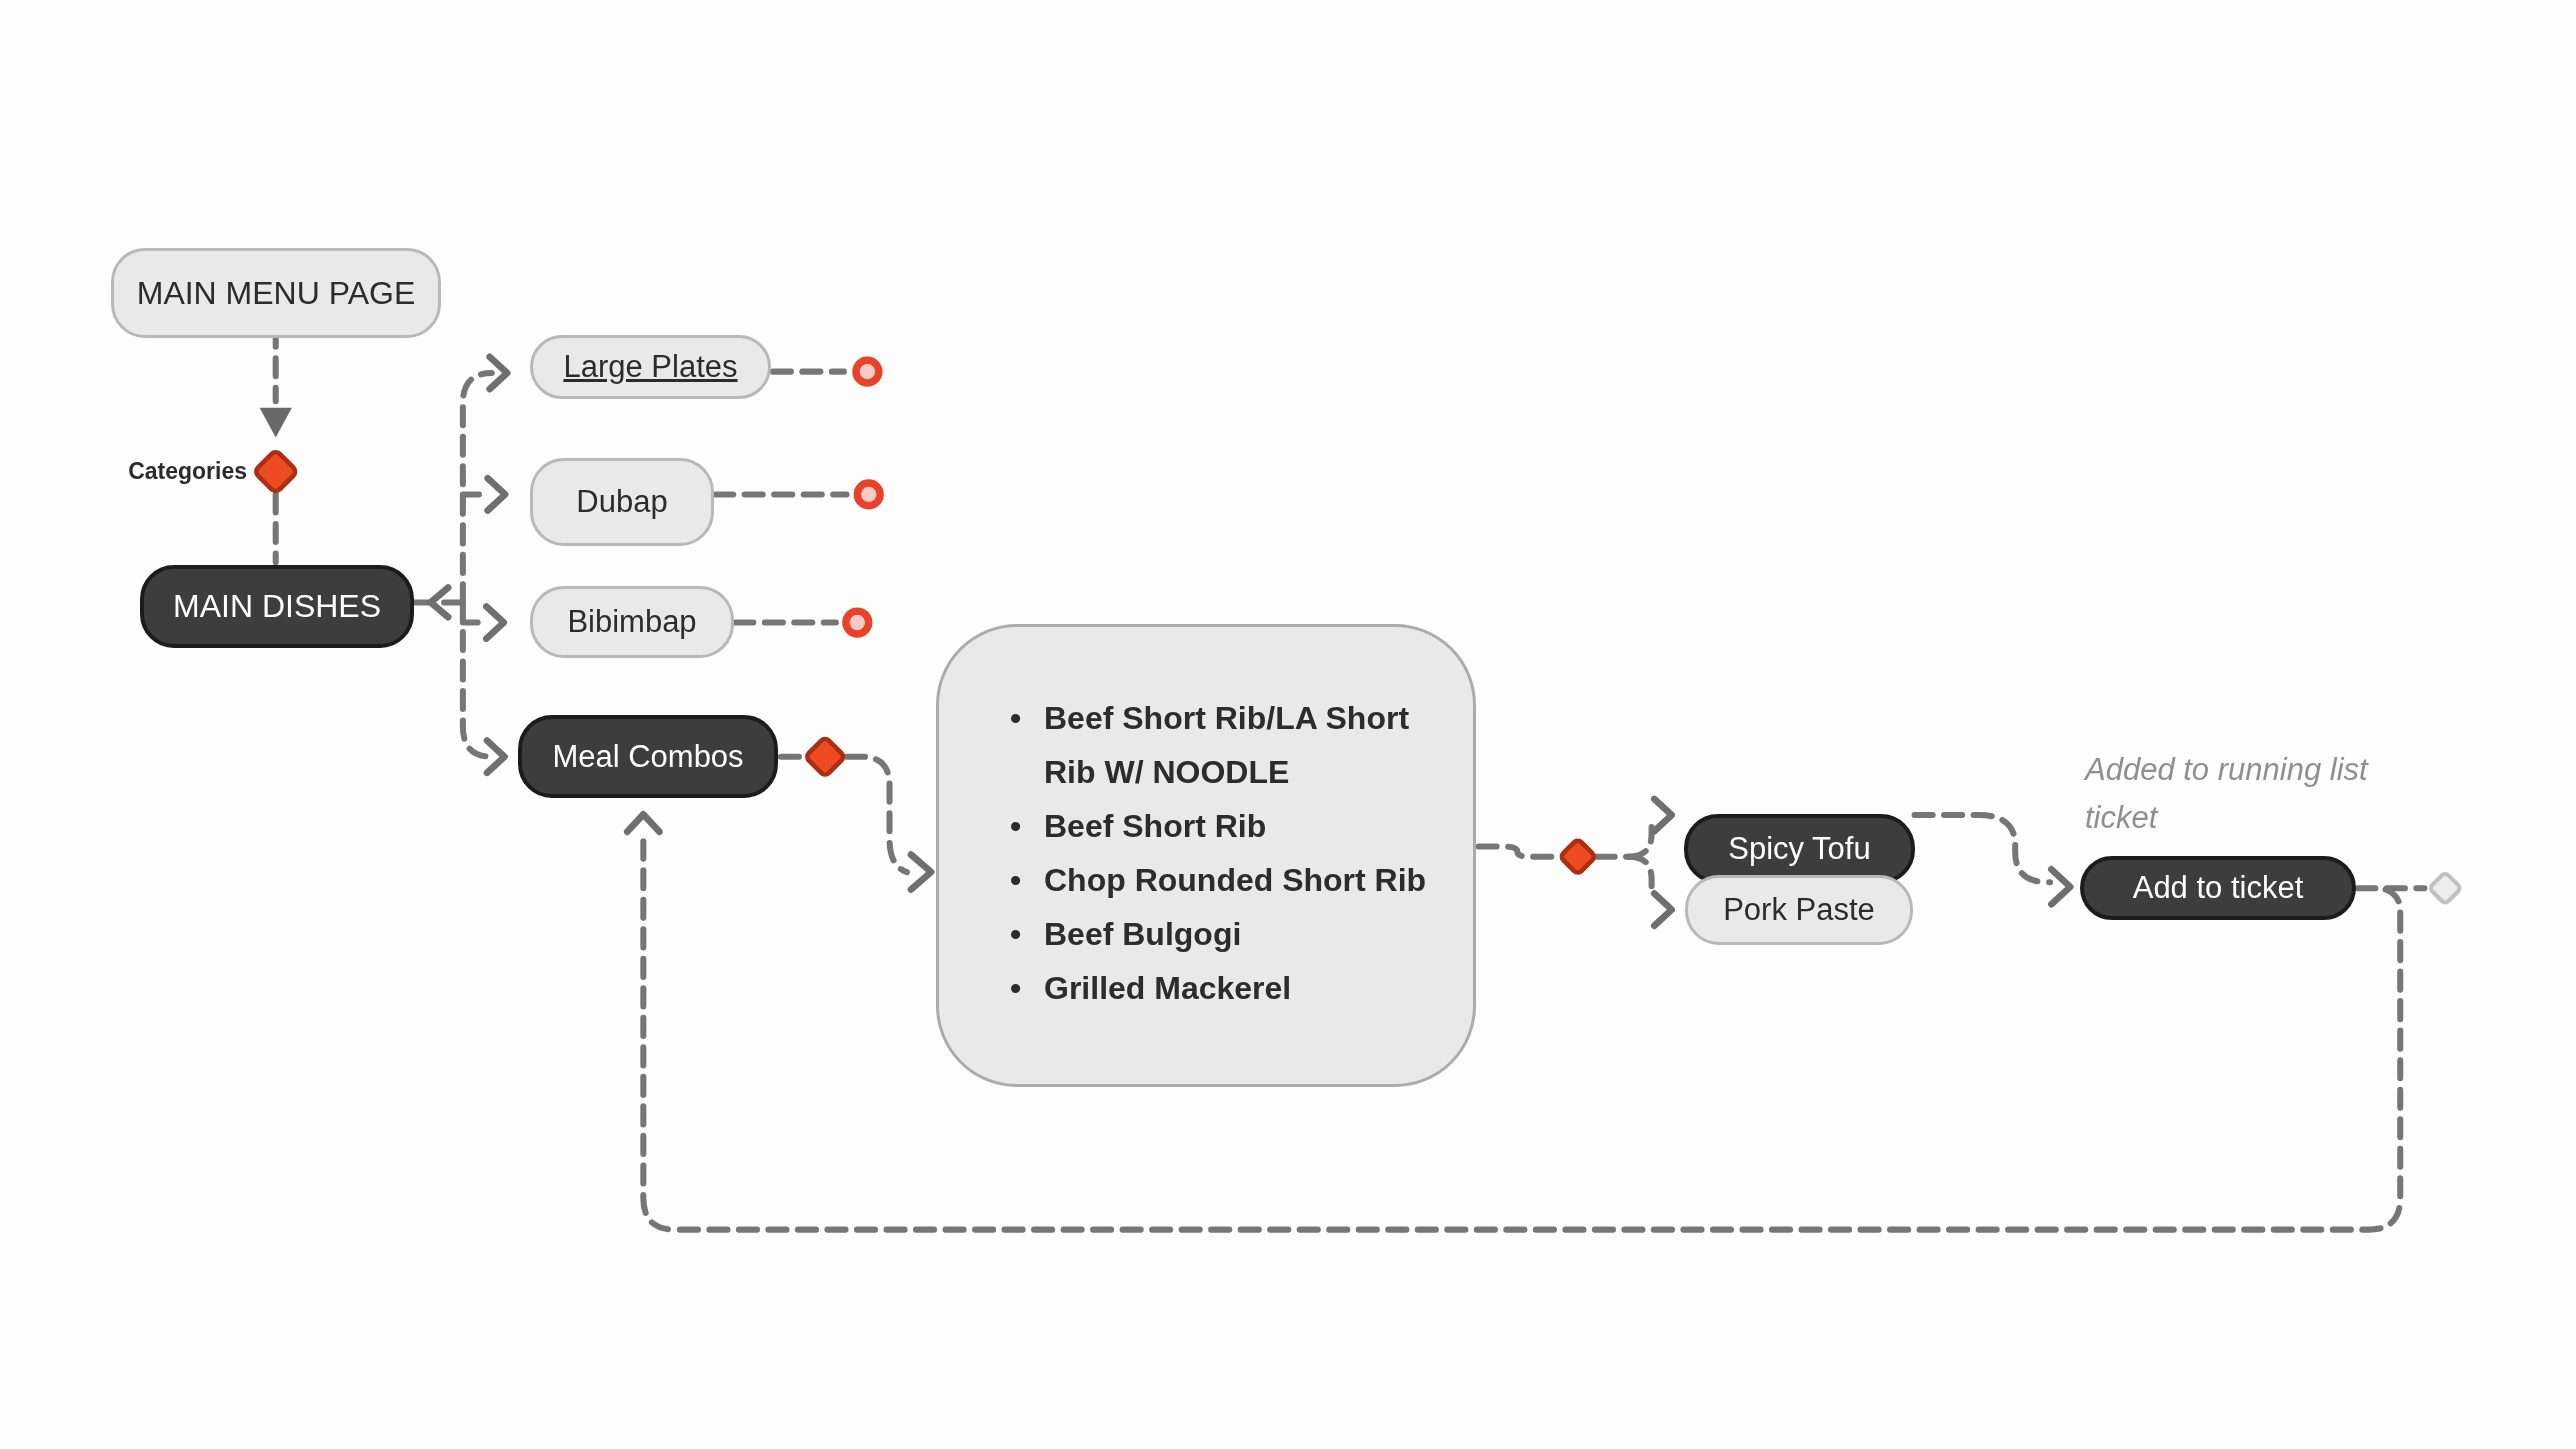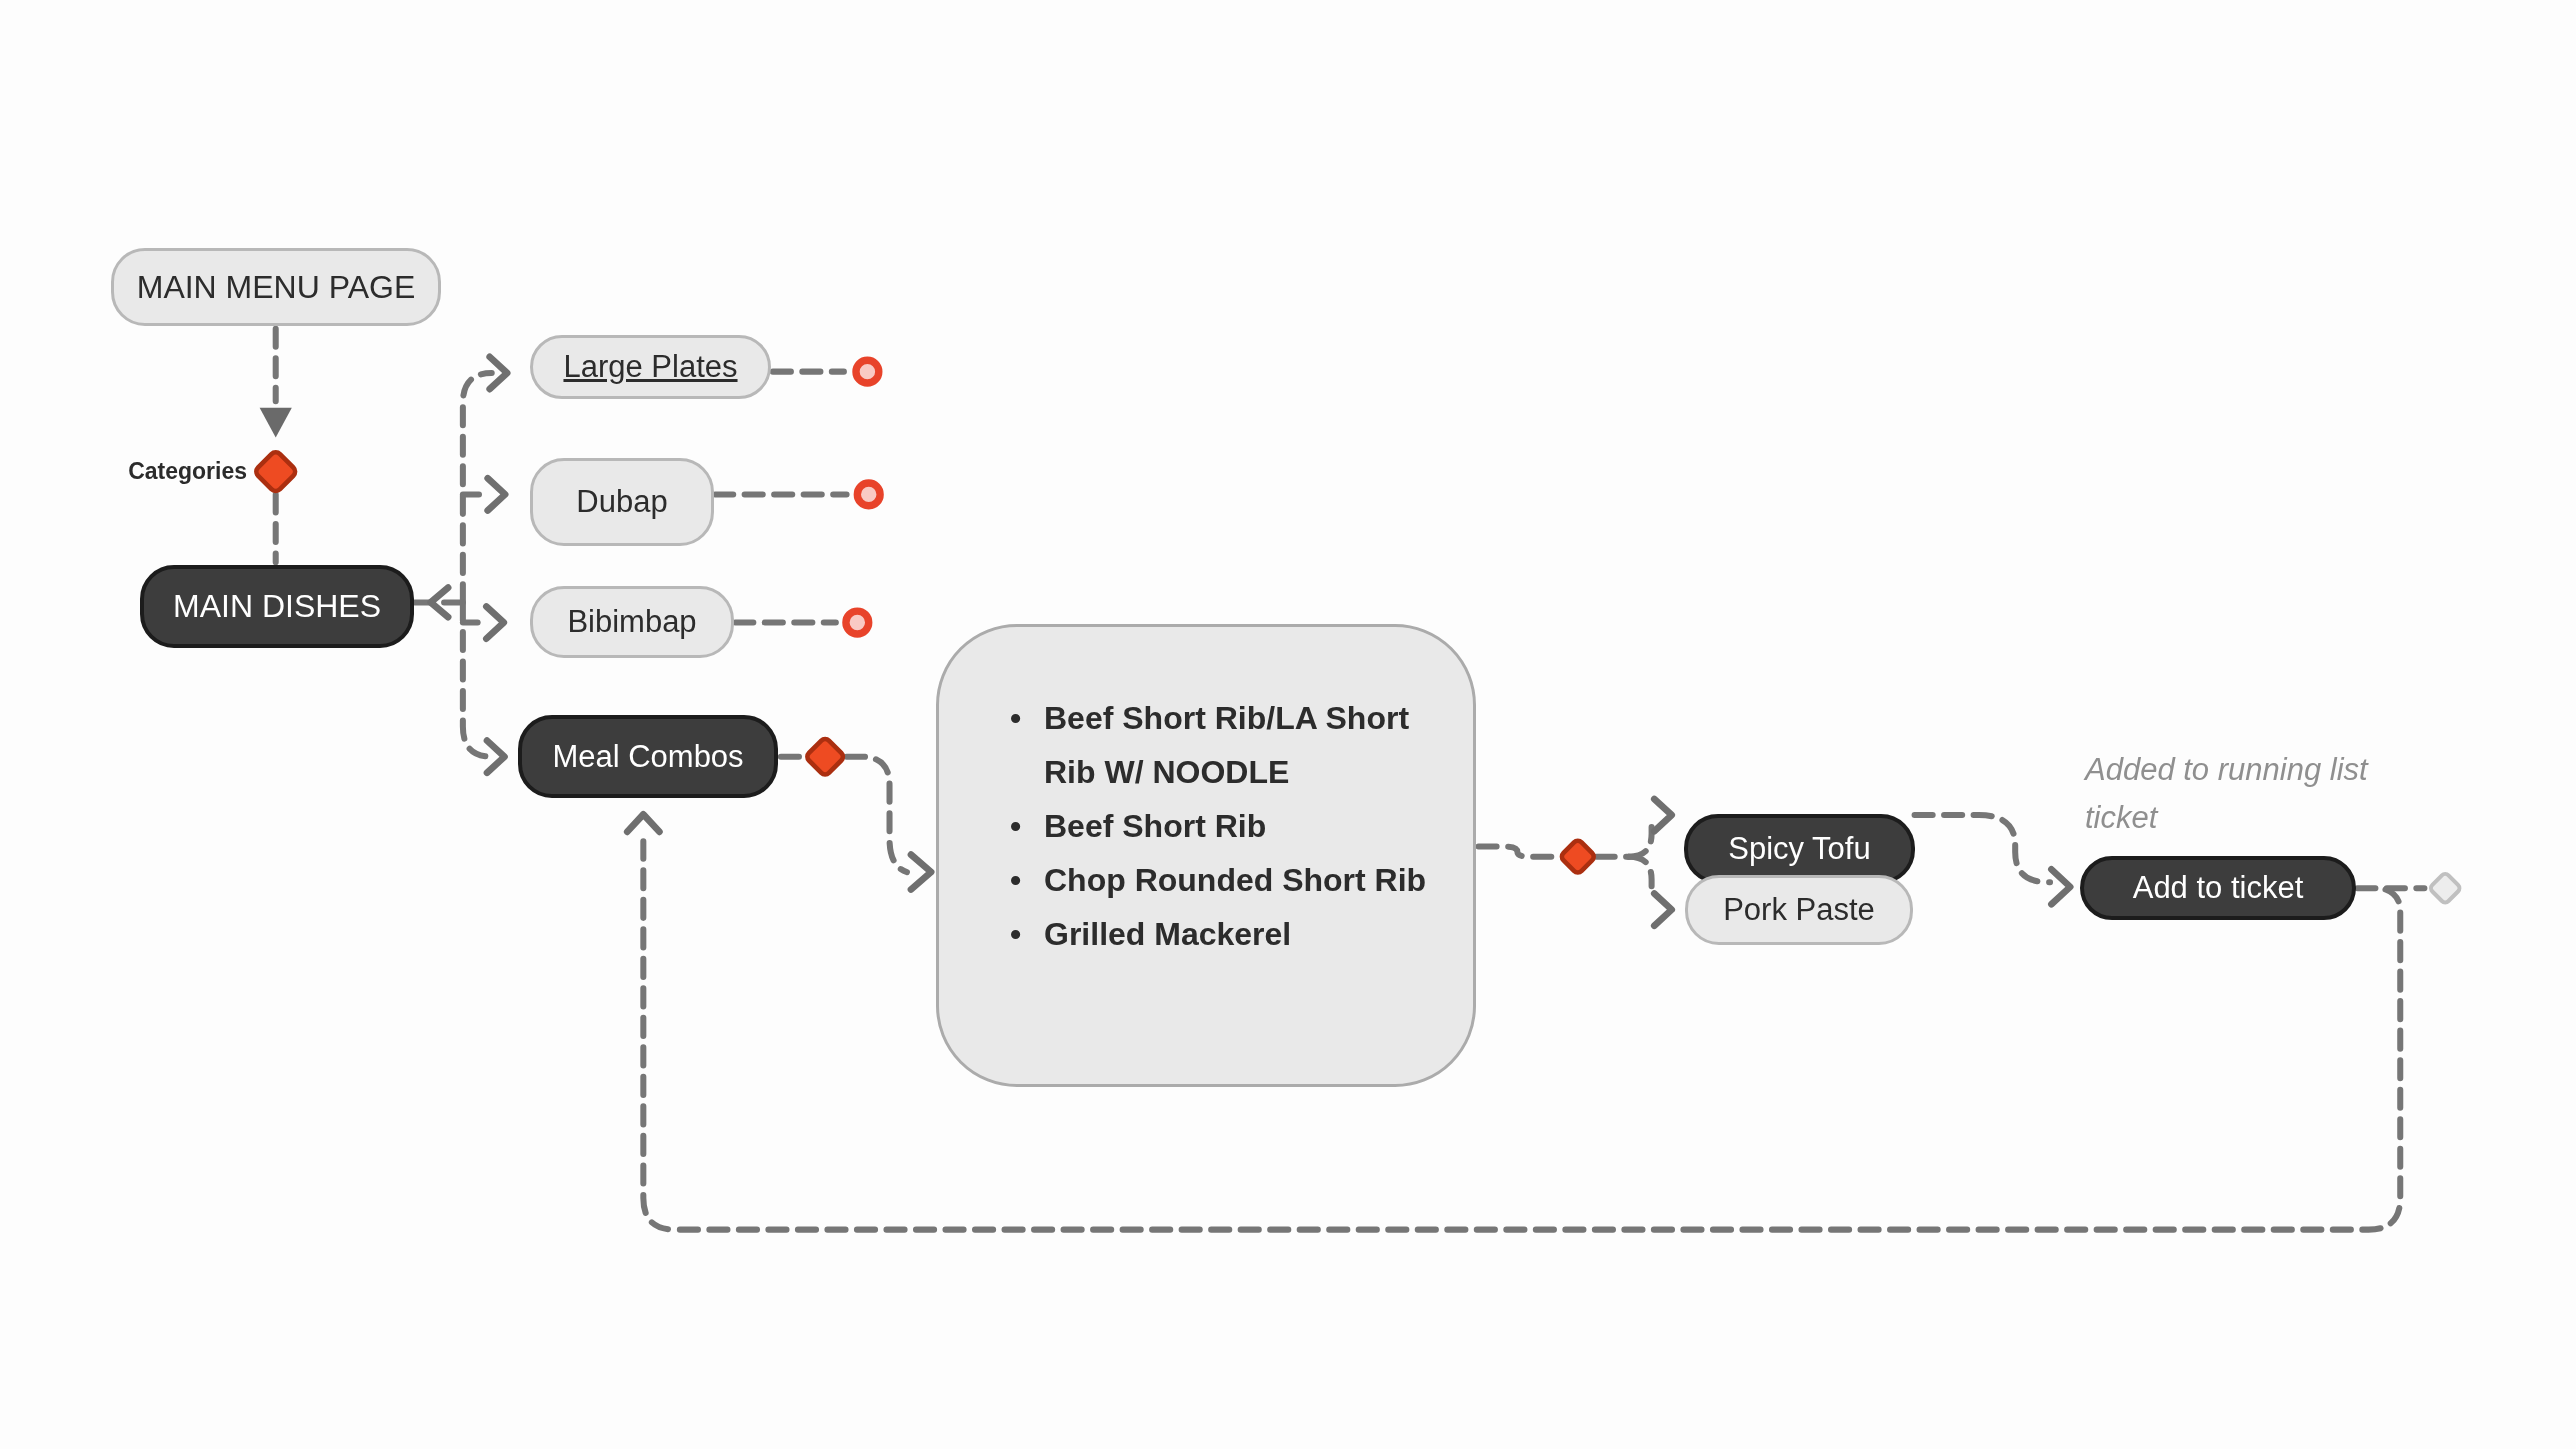--- a/index.html
+++ b/index.html
@@ -95,21 +95,21 @@
   </g>
   <g transform="translate(3645,1324) rotate(45)">
     <rect x="-17" y="-17" width="34" height="34" rx="7" fill="#ededed" stroke="#c0c0c0" stroke-width="6"></rect>
   </g>
 
   <circle cx="1293" cy="554" r="17" fill="#f9cac4" stroke="#e8432a" stroke-width="11"></circle>
   <circle cx="1295" cy="737" r="17" fill="#f9cac4" stroke="#e8432a" stroke-width="11"></circle>
   <circle cx="1278" cy="928" r="17" fill="#f9cac4" stroke="#e8432a" stroke-width="11"></circle>
 </svg>
 
-<div class="node light f48" style="left:111px;top:248px;width:330px;height:78px;">
+<div class="node light f48" style="left:111px;top:248px;width:330px;height:90px;">
   <span>MAIN MENU PAGE</span>
 </div>
 
 <div class="label categories">Categories</div>
 
 <div class="node dark f48" style="left:140px;top:565px;width:274px;height:83px;">
   <span>MAIN DISHES</span>
 </div>
 
 <div class="node light f46" style="left:530px;top:335px;width:241px;height:64px;text-decoration:underline;">
@@ -126,20 +126,21 @@
 
 <div class="node dark f46" style="left:518px;top:715px;width:260px;height:83px;">
   <span>Meal Combos</span>
 </div>
 
 <div class="combo-box">
   <ul>
     <li>Beef Short Rib/LA Short Rib W/ NOODLE</li>
     <li>Beef Short Rib</li>
     <li>Chop Rounded Short Rib</li>
+    <li>Beef Bulgogi</li>
     <li>Grilled Mackerel</li>
   </ul>
 </div>
 
 <div class="node dark f46" style="left:1684px;top:779px;width:231px;height:70px;margin-top:35px;">
   <span>Spicy Tofu</span>
 </div>
 
 <div class="node light f46" style="left:1685px;top:875px;width:228px;height:70px;">
   <span>Pork Paste</span>

